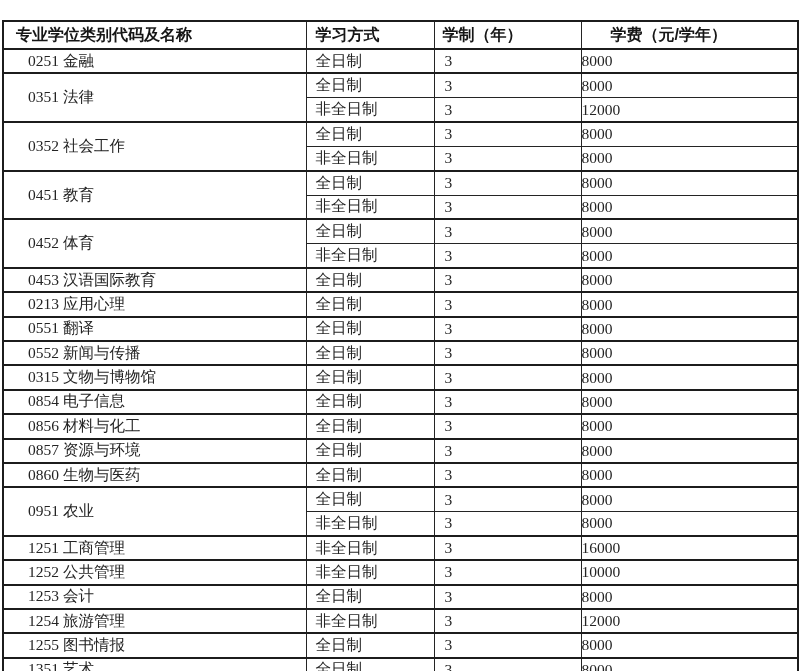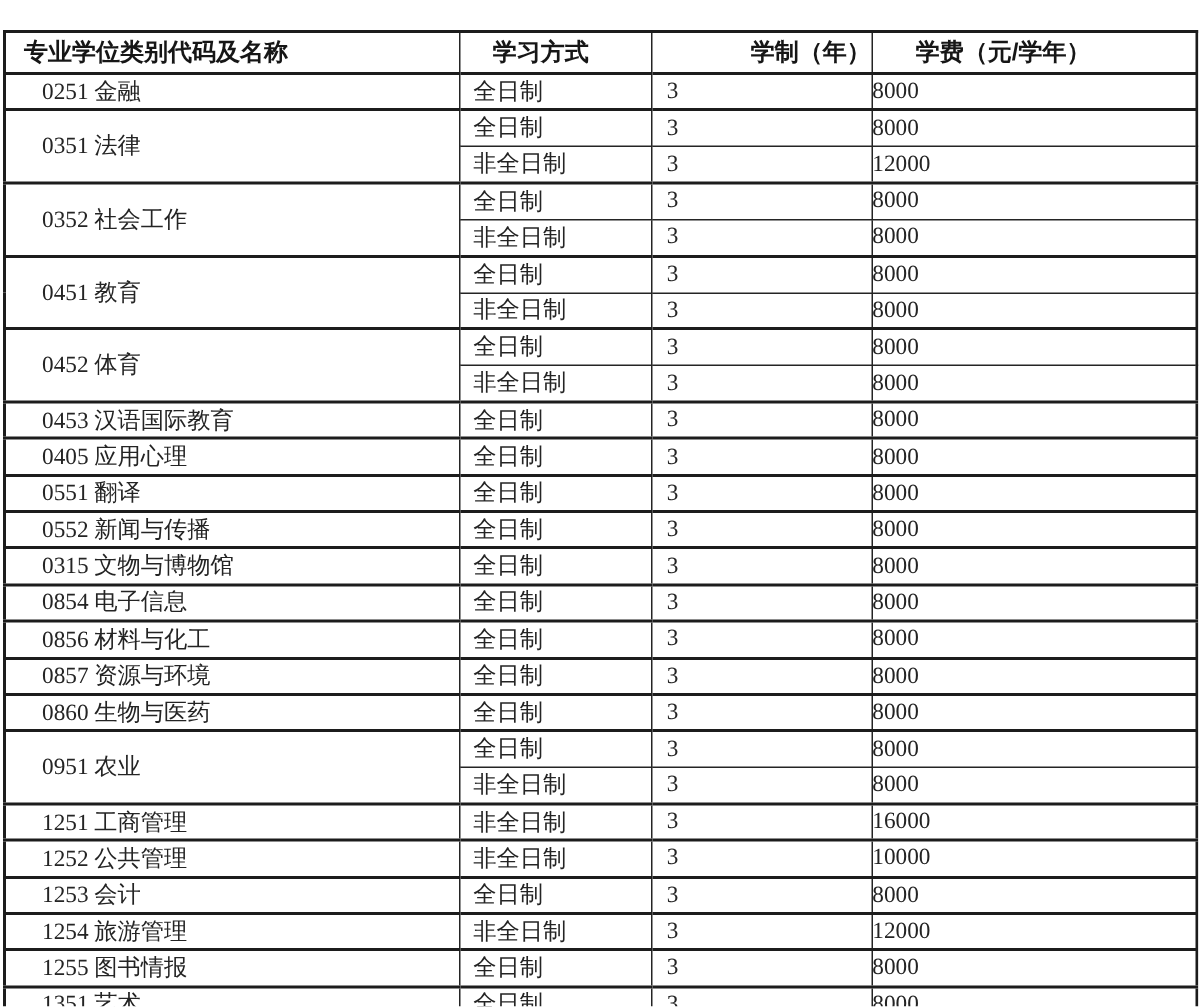--- a/index.html
+++ b/index.html
@@ -41,22 +41,22 @@
   }
   thead th {
     font-family: "Liberation Sans", "DejaVu Sans", sans-serif;
     font-weight: bold;
     font-size: 16px;
     height: 28px;
     border-bottom: 2px solid #1c1c1c;
     color: #161616;
   }
   thead th.h-category { padding-left: 12px; }
-  thead th.h-mode     { padding-left: 22px; }
-  thead th.h-years    { padding-left: 18px; text-align: right; }
+  thead th.h-mode     { padding-left: 9px; }
+  thead th.h-years    { padding-left: 8px; }
   thead th.h-fee      { padding-left: 29px; }
 
   tbody td { height: 24px; color: #242424; }
   tbody tr.group-start td { border-top: 2px solid #1c1c1c; }
   td.col-category { padding-left: 24px; }
   td.col-mode     { padding-left: 9px; }
   td.col-years    { padding-left: 10px; }
   td.col-fee      { padding-left: 0; }
 </style>
 </head>
@@ -129,21 +129,21 @@
           <td class="col-years">3</td>
           <td class="col-fee">8000</td>
         </tr>
         <tr class="group-start">
           <td class="col-category" rowspan="1">0453 汉语国际教育</td>
           <td class="col-mode">全日制</td>
           <td class="col-years">3</td>
           <td class="col-fee">8000</td>
         </tr>
         <tr class="group-start">
-          <td class="col-category" rowspan="1">0405 应用心理</td>
+          <td class="col-category" rowspan="1">0213 应用心理</td>
           <td class="col-mode">全日制</td>
           <td class="col-years">3</td>
           <td class="col-fee">8000</td>
         </tr>
         <tr class="group-start">
           <td class="col-category" rowspan="1">0551 翻译</td>
           <td class="col-mode">全日制</td>
           <td class="col-years">3</td>
           <td class="col-fee">8000</td>
         </tr>

